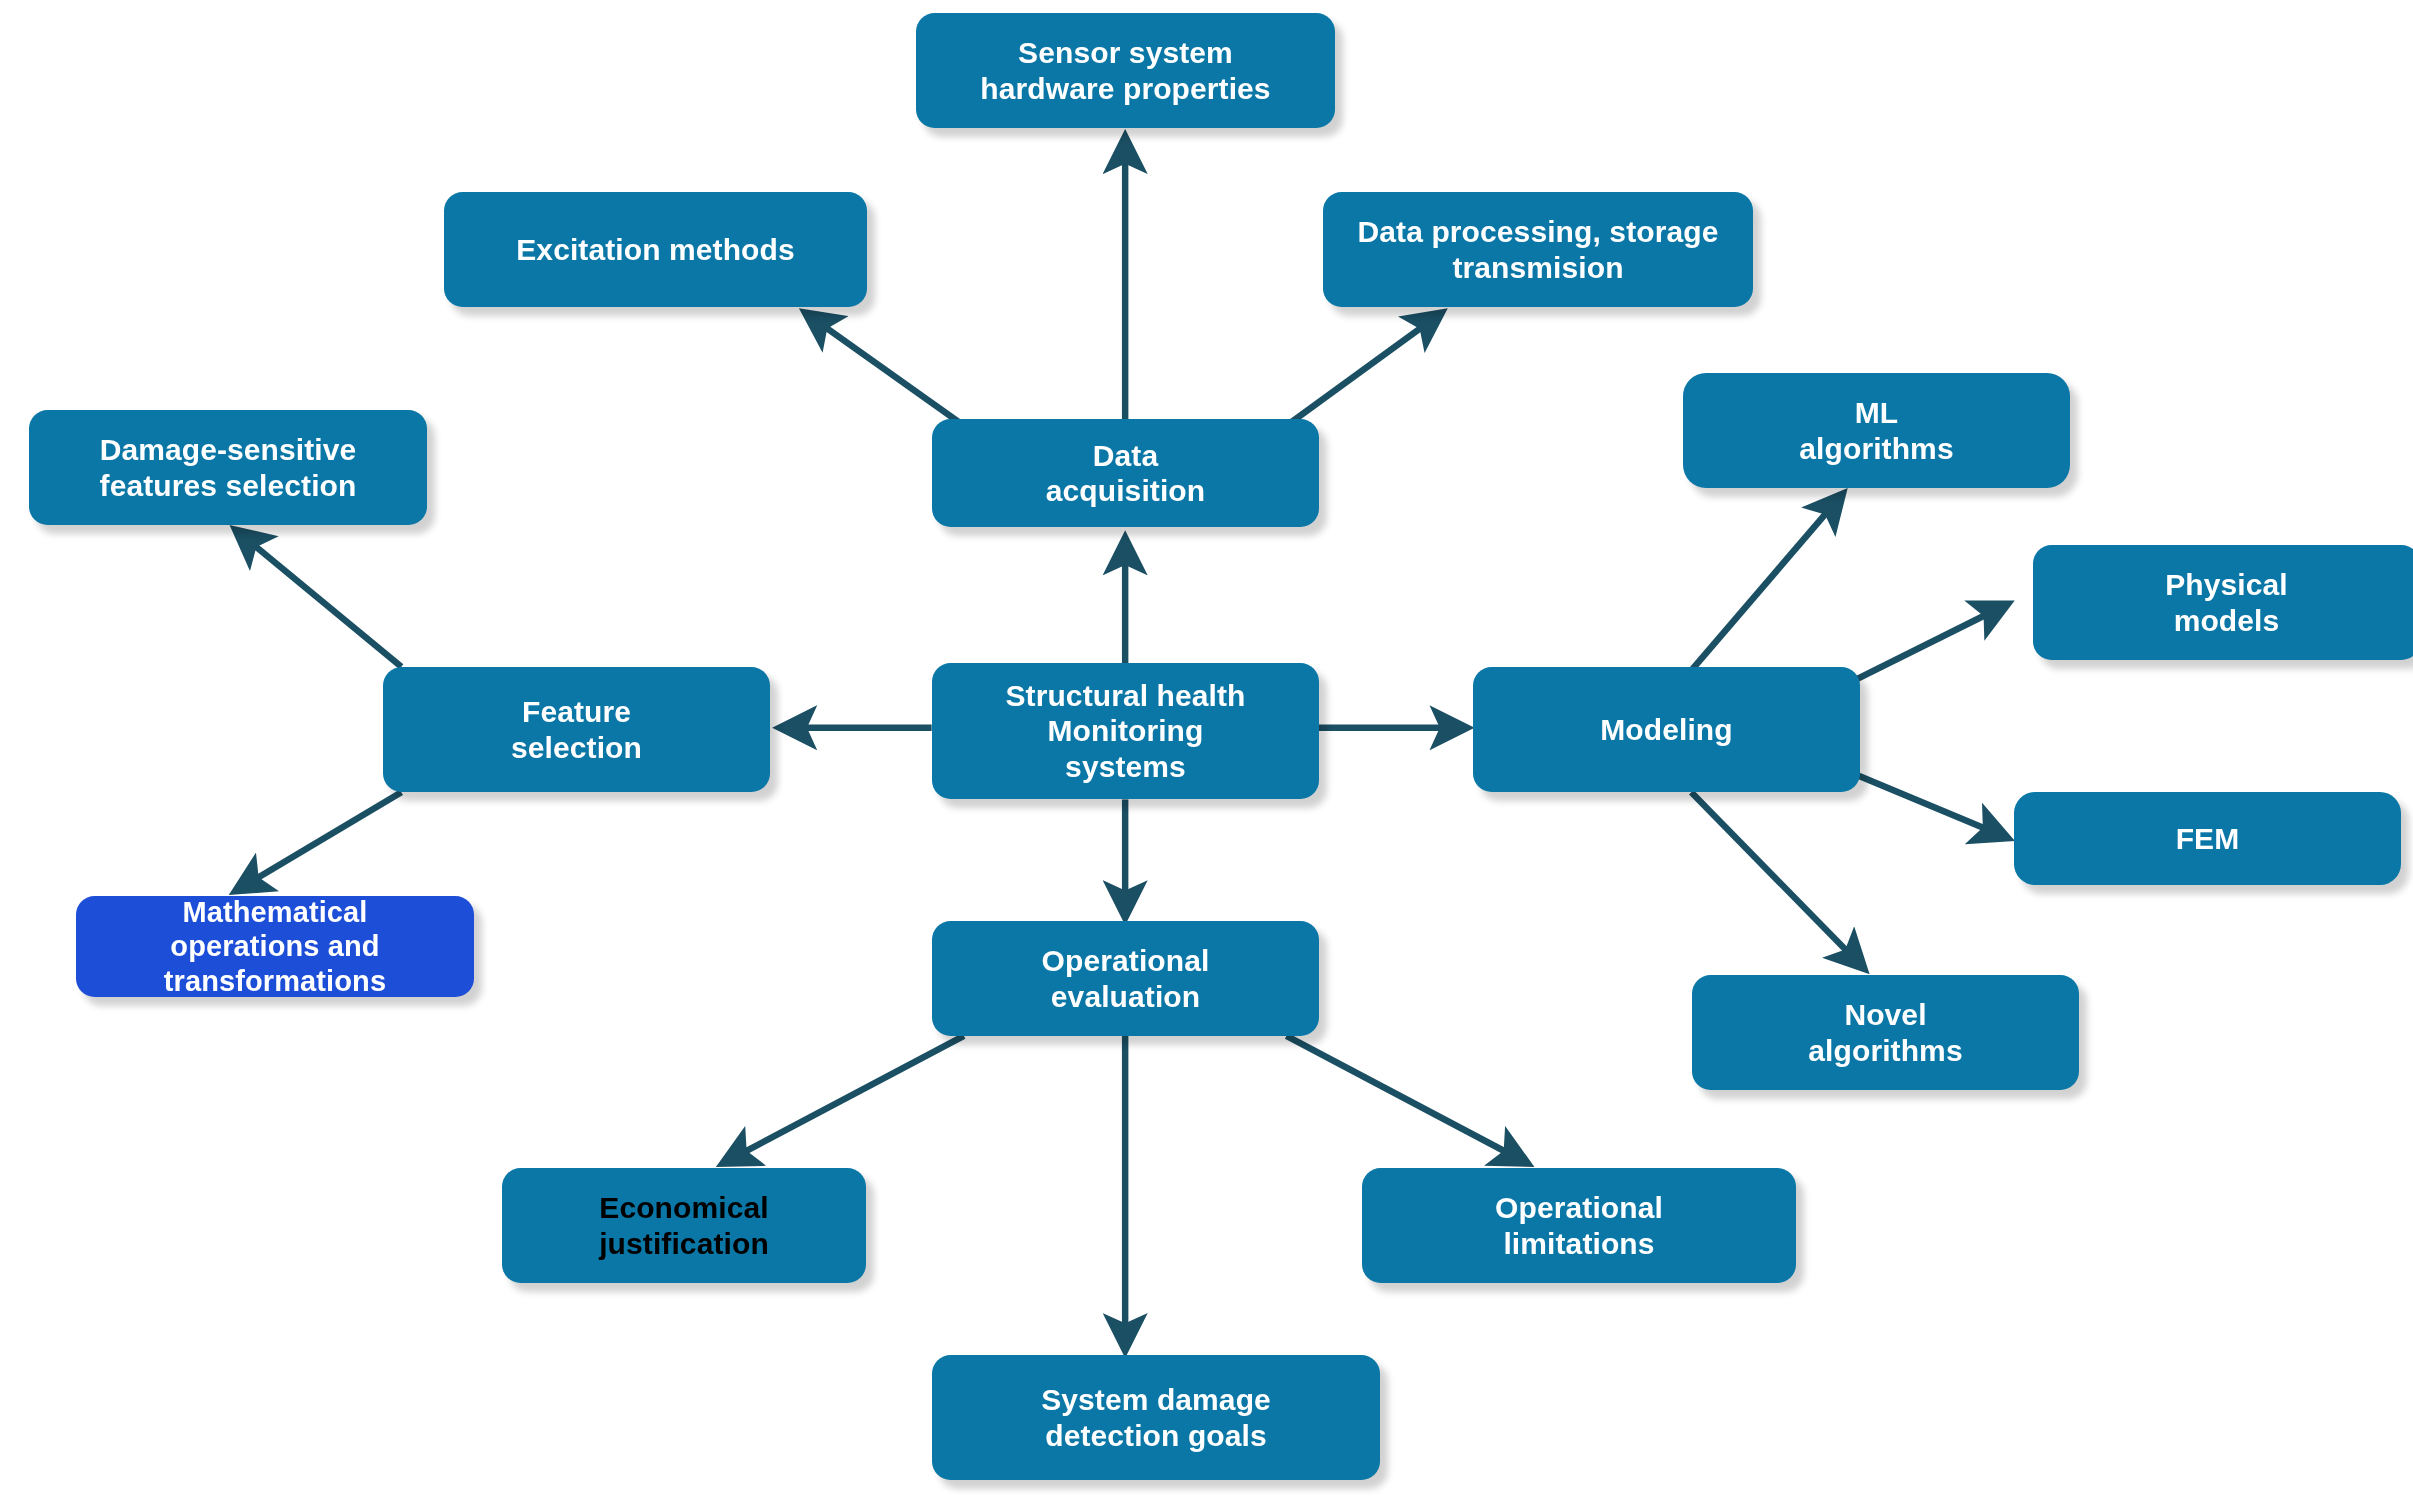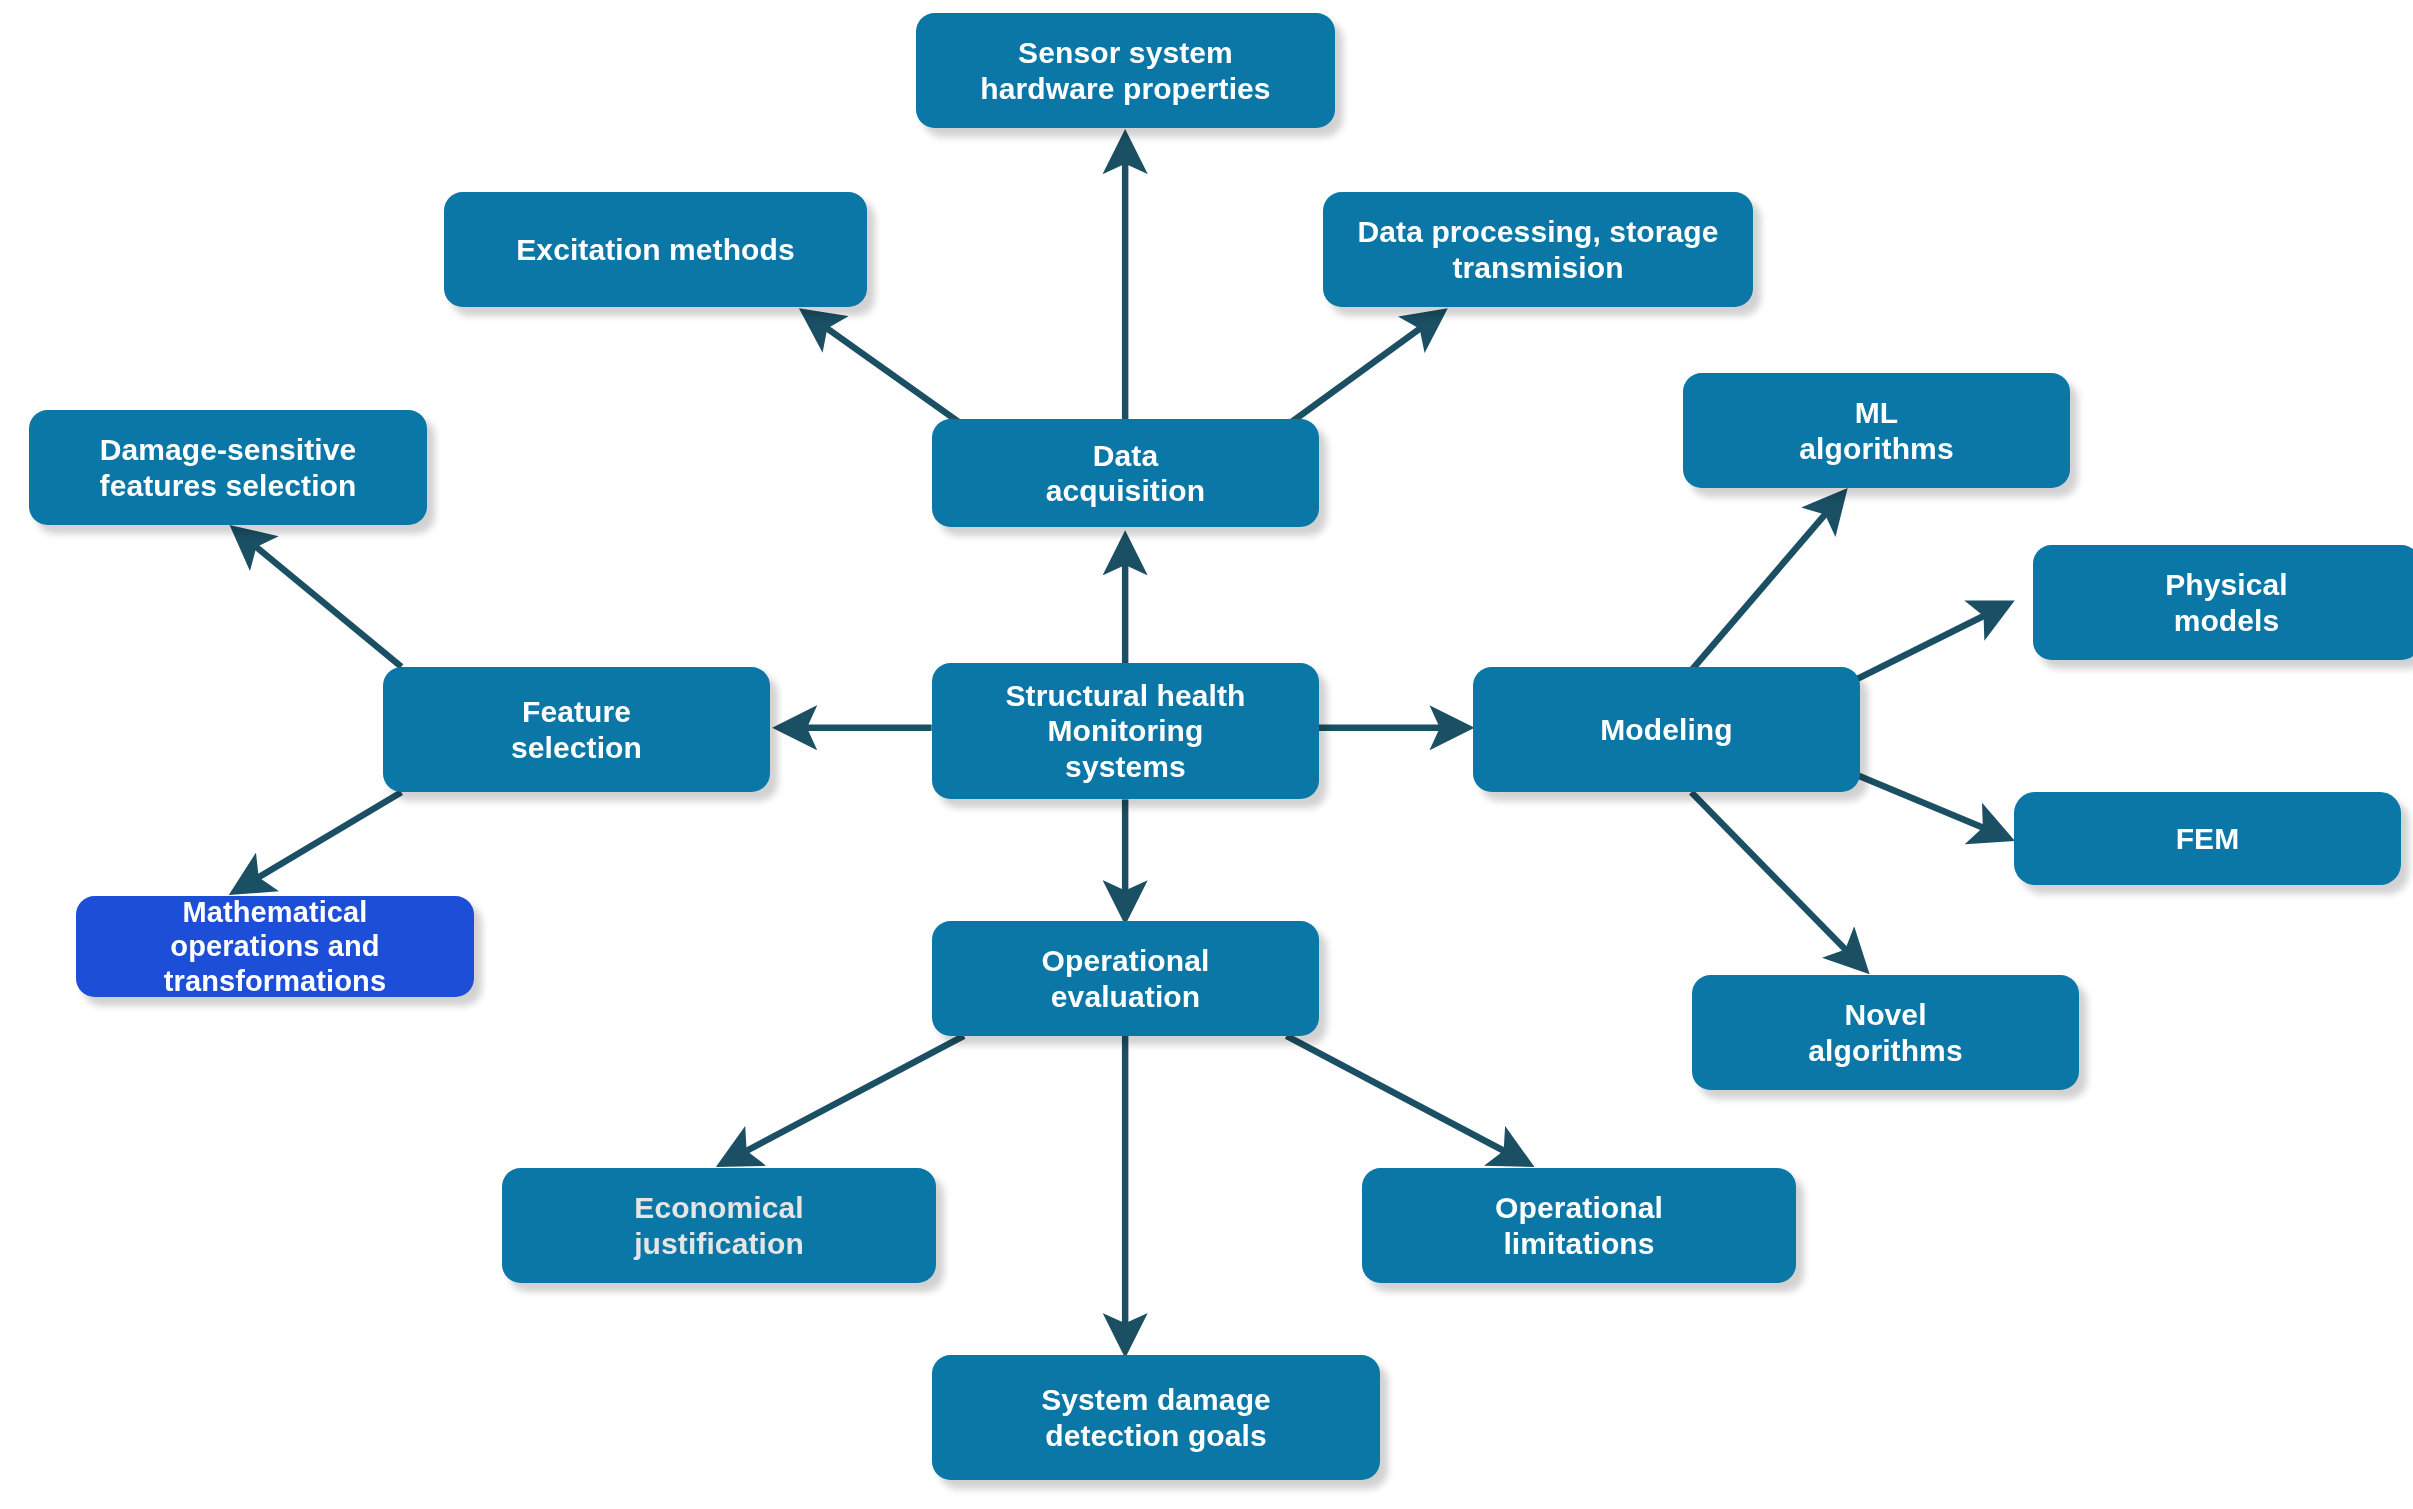--- a/index.html
+++ b/index.html
@@ -68,30 +68,30 @@
       <div class="node f42" style="left: 1323px; top: 192px; width: 430px; height: 115px; background: rgb(10, 119, 166); color: rgb(255, 255, 255);"><span>Data processing, storage
 transmision</span></div>
       <div class="node f42" style="left: 383px; top: 667px; width: 387px; height: 125px; background: rgb(10, 119, 166); color: rgb(255, 255, 255);"><span>Feature
 selection</span></div>
       <div class="node f42" style="left: 29px; top: 410px; width: 398px; height: 115px; background: rgb(10, 119, 166); color: rgb(255, 255, 255);"><span>Damage-sensitive
 features selection</span></div>
       <div class="node f40" style="left: 29px; top: 896px; width: 398px; height: 101px; background: #1d4ed8; color: rgb(255, 255, 255); margin-left: 47px;"><span>Mathematical
 operations and
 transformations</span></div>
       <div class="node f42" style="left: 1473px; top: 667px; width: 387px; height: 125px; background: rgb(10, 119, 166); color: rgb(255, 255, 255);"><span>Modeling</span></div>
-      <div class="node f42" style="left: 1683px; top: 373px; width: 387px; height: 115px; background: rgb(10, 119, 166); color: rgb(255, 255, 255);"><span>ML
+      <div class="node f42" style="left: 1683px; top: 373px; width: 387px; height: 115px; background: rgb(10, 119, 166); color: rgb(255, 255, 255); border-radius: 23px;"><span>ML
 algorithms</span></div>
       <div class="node f42" style="left: 2014px; top: 545px; width: 387px; height: 115px; background: rgb(10, 119, 166); color: rgb(255, 255, 255); margin-left: 19px;"><span>Physical
 models</span></div>
       <div class="node f42" style="left: 2014px; top: 792px; width: 387px; height: 93px; background: rgb(10, 119, 166); color: rgb(255, 255, 255); border-radius: 21px;"><span>FEM</span></div>
       <div class="node f42" style="left: 1692px; top: 975px; width: 387px; height: 115px; background: rgb(10, 119, 166); color: rgb(255, 255, 255);"><span>Novel
 algorithms</span></div>
       <div class="node f42" style="left: 932px; top: 921px; width: 387px; height: 115px; background: rgb(10, 119, 166); color: rgb(255, 255, 255);"><span>Operational
 evaluation</span></div>
-      <div class="node f42" style="left: 502px; top: 1168px; width: 434px; height: 115px; background: rgb(10, 119, 166); color: #e5e5e5;"><span>Economical
+      <div class="node f42" style="left: 502px; top: 1168px; width: 364px; height: 115px; background: rgb(10, 119, 166); color: #000000;"><span>Economical
 justification</span></div>
       <div class="node f42" style="left: 1362px; top: 1168px; width: 434px; height: 115px; background: rgb(10, 119, 166); color: rgb(255, 255, 255);"><span>Operational
 limitations</span></div>
       <div class="node f42" style="left: 932px; top: 1355px; width: 448px; height: 125px; background: rgb(10, 119, 166); color: rgb(255, 255, 255);"><span>System damage
 detection goals</span></div>
     </div>
 </div>
 
 
 </body></html>

